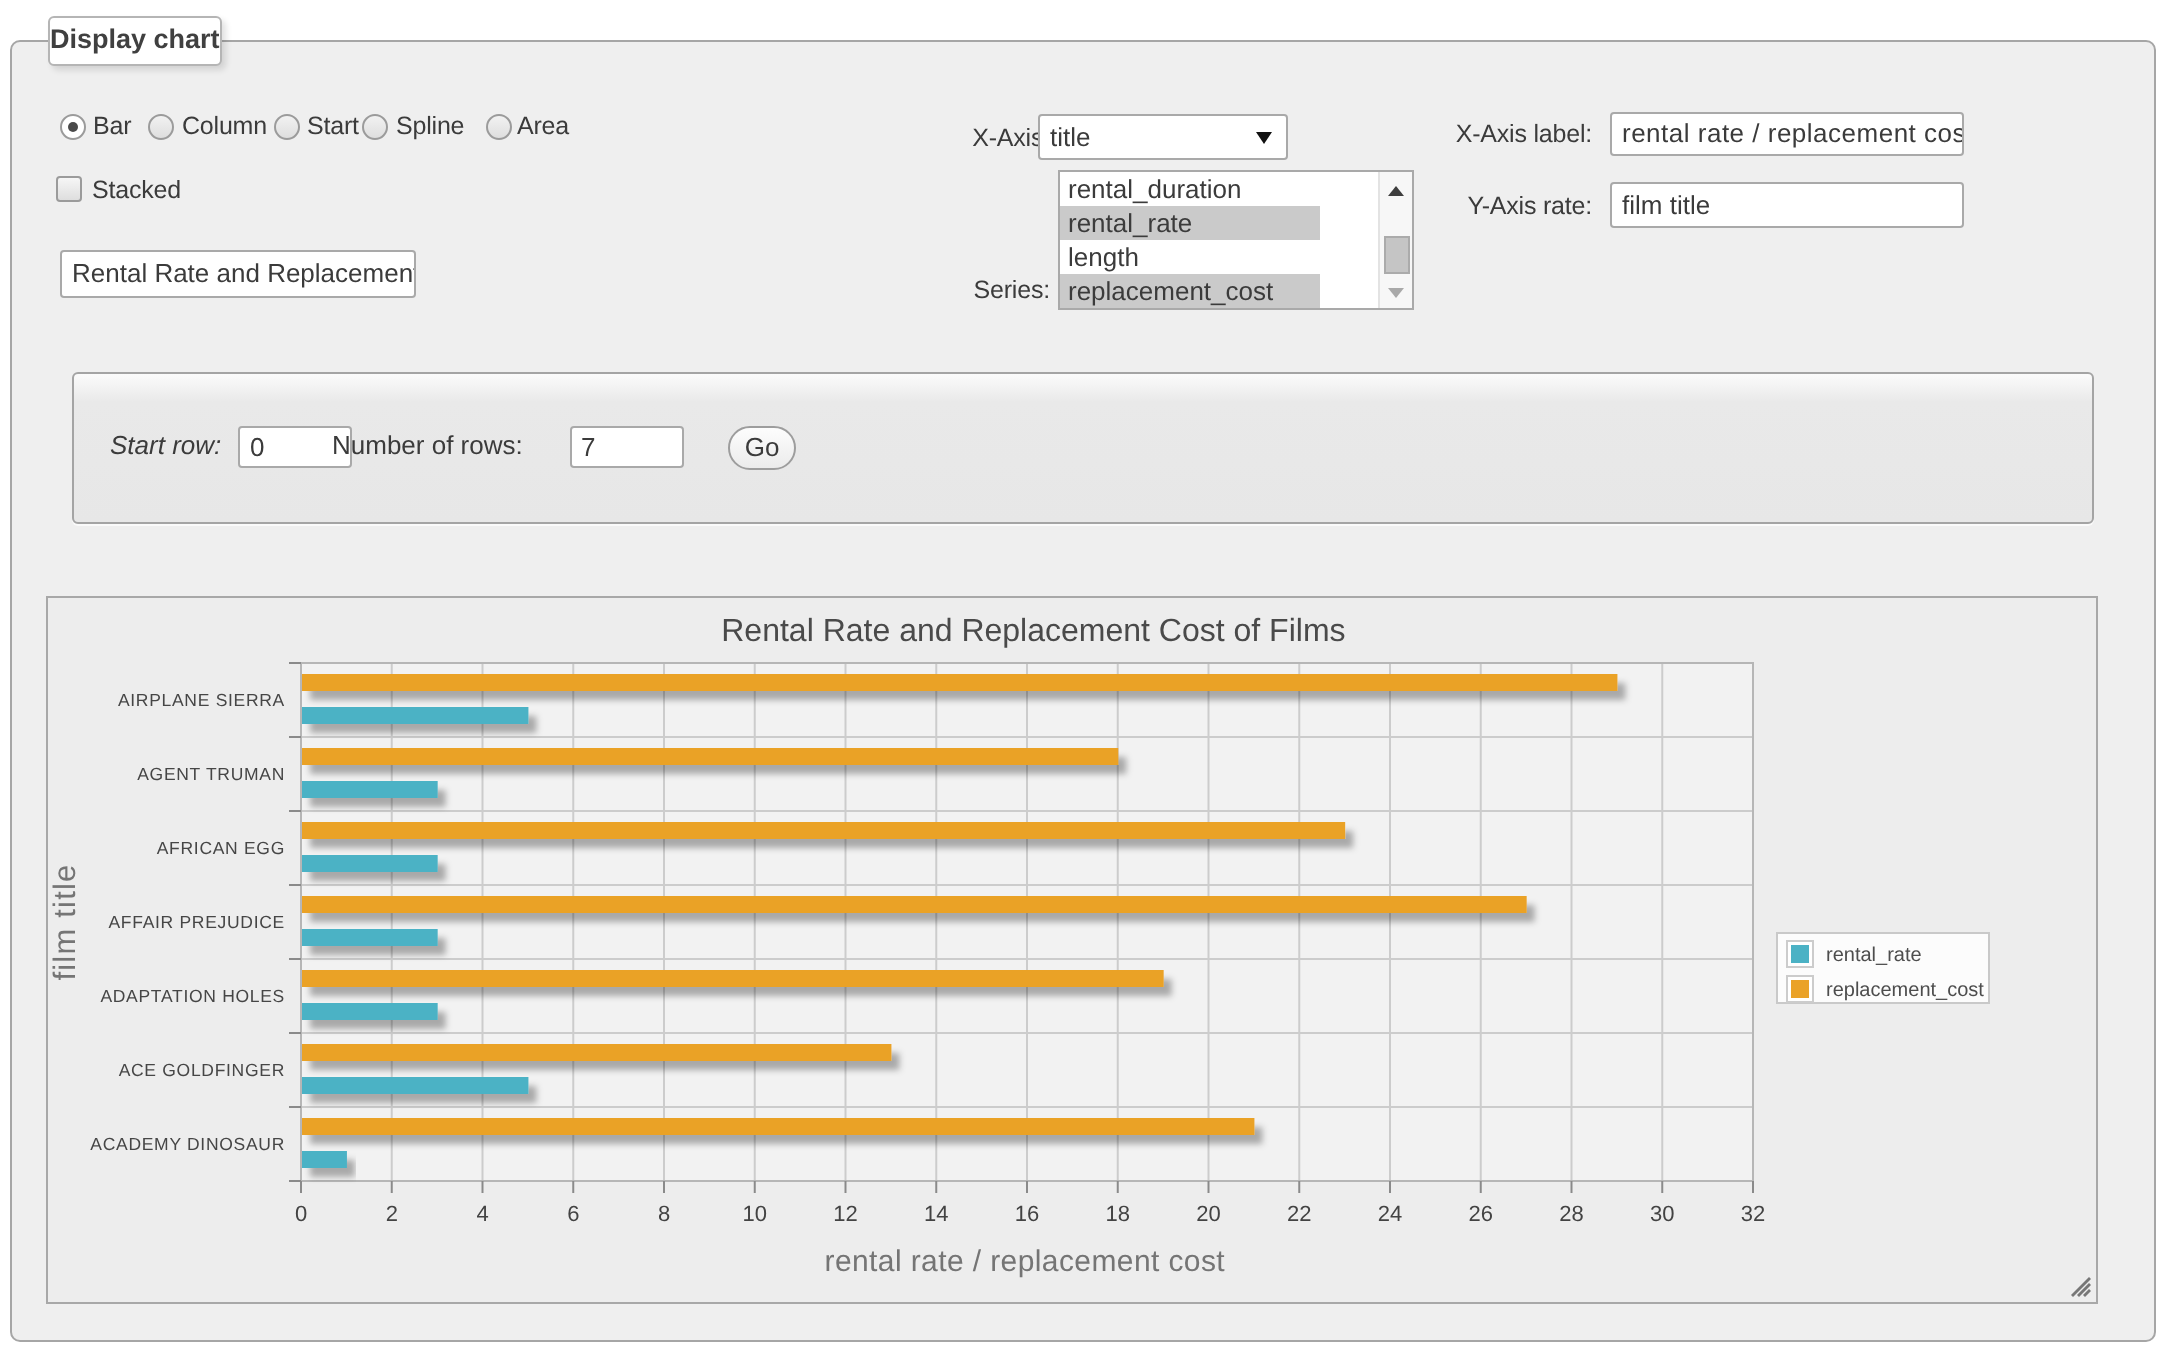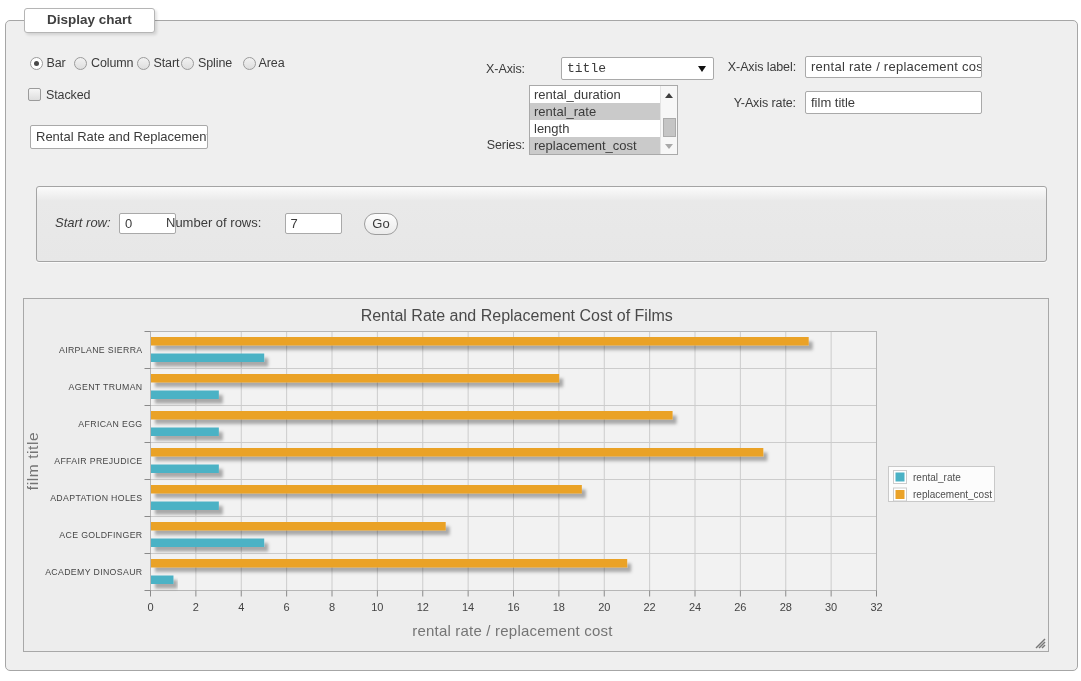--- a/index.html
+++ b/index.html
@@ -1,38 +1,38 @@
 <!DOCTYPE html>
 <html><head>
 <meta charset="utf-8">
 <style>
 * { margin:0; padding:0; box-sizing:border-box; }
 html,body { width:1081px; height:681px; background:#ffffff; font-family:"Liberation Sans", sans-serif; }
 #page { position:relative; width:1081px; height:681px; overflow:hidden; }
 .fieldset { position:absolute; left:5px; top:20px; width:1073px; height:651px;
   background:#efefef; border:1px solid #a6a6a6; border-radius:5px; }
 .legend { position:absolute; left:24px; top:8px; height:25px; line-height:21px;
-  background:#ffffff; border:1px solid #b5b5b5; border-radius:3px; padding:0 22px;
+  background:#ffffff; border:1px solid #b5b5b5; border-radius:3px; padding:0 0;
   font-size:13.5px; font-weight:bold; color:#404040;
   box-shadow:2px 2px 3px rgba(0,0,0,0.12); }
 .lbl { position:absolute; font-size:12.5px; line-height:13px; letter-spacing:-0.1px; color:#3b3b3b; white-space:nowrap; }
 .radio { position:absolute; width:13px; height:13px; border-radius:50%;
   border:1px solid #9b9b9b; background:linear-gradient(#f2f2f2,#dedede); }
 .radio.sel { background:#fff; }
 .radio.sel::after { content:""; position:absolute; left:3px; top:3px; width:5px; height:5px;
   border-radius:50%; background:#4a4a4a; }
 .checkbox { position:absolute; width:13px; height:13px; border-radius:2px;
   border:1px solid #9b9b9b; background:linear-gradient(#f6f6f6,#dedede); }
 .tinput { position:absolute; background:#ffffff; border:1px solid #a9a9a9; border-radius:2px;
   font-size:13px; color:#3b3b3b; padding:0 0 0 5px; overflow:hidden; white-space:nowrap; }
 .selectbox { position:absolute; background:#ffffff; border:1px solid #a9a9a9; border-radius:2px;
   font-size:13px; color:#3b3b3b; padding-left:5px; }
 .selarrow { position:absolute; right:7px; top:8px; width:0; height:0;
   border-left:4.5px solid transparent; border-right:4.5px solid transparent; border-top:6px solid #111; }
-.listbox { position:absolute; left:529px; top:85px; width:149px; height:70px;
+.listbox { position:absolute; left:529px; top:85px; width:178px; height:70px;
   background:#fff; border:1px solid #a9a9a9; }
 .opt { position:relative; height:17px; line-height:17px; font-size:13px; color:#3b3b3b; padding-left:4px; width:130px; white-space:nowrap; overflow:hidden;}
 .opt.sel { background:#cacaca; }
 .sbar { position:absolute; right:0; top:0; width:17px; height:68px; background:#f7f7f7; border-left:1px solid #e3e3e3; }
 .sthumb { position:absolute; left:2px; top:32px; width:13px; height:19px; background:#c5c5c5; border:1px solid #ababab; }
 .sarrow-up { position:absolute; left:4px; top:7px; width:0; height:0;
   border-left:4.5px solid transparent; border-right:4.5px solid transparent; border-bottom:5px solid #3e3e3e; }
 .sarrow-dn { position:absolute; left:4px; bottom:7px; width:0; height:0;
   border-left:4.5px solid transparent; border-right:4.5px solid transparent; border-top:5px solid #a9a9a9; bottom:5px !important; }
 .rowbox { position:absolute; left:36px; top:186px; width:1011px; height:76px;
@@ -61,21 +61,21 @@
   <div class="lbl" style="left:198px; top:57px;">Spline</div>
   <div class="radio" style="left:242.5px; top:57px;"></div>
   <div class="lbl" style="left:258.5px; top:57px;">Area</div>
 
   <div class="checkbox" style="left:28px; top:87.5px;"></div>
   <div class="lbl" style="left:46px; top:88.5px;">Stacked</div>
 
   <div class="tinput" style="left:30px; top:125px; width:178px; height:24px; line-height:22px;">Rental Rate and Replacement Cost of Films</div>
 
   <div class="lbl" style="right:556px; top:62.5px;">X-Axis:</div>
-  <div class="selectbox" style="left:561px; top:56.5px; width:153px; height:23px; line-height:21px;font-family:Liberation Mono, monospace;">title
+  <div class="selectbox" style="left:519px; top:56.5px; width:125px; height:23px; line-height:21px;">title
     <div class="selarrow"></div>
   </div>
 
   <div class="lbl" style="right:556px; top:138.5px;">Series:</div>
   <div class="listbox">
     <div class="opt">rental_duration</div>
     <div class="opt sel">rental_rate</div>
     <div class="opt">length</div>
     <div class="opt sel">replacement_cost</div>
     <div class="sbar">

